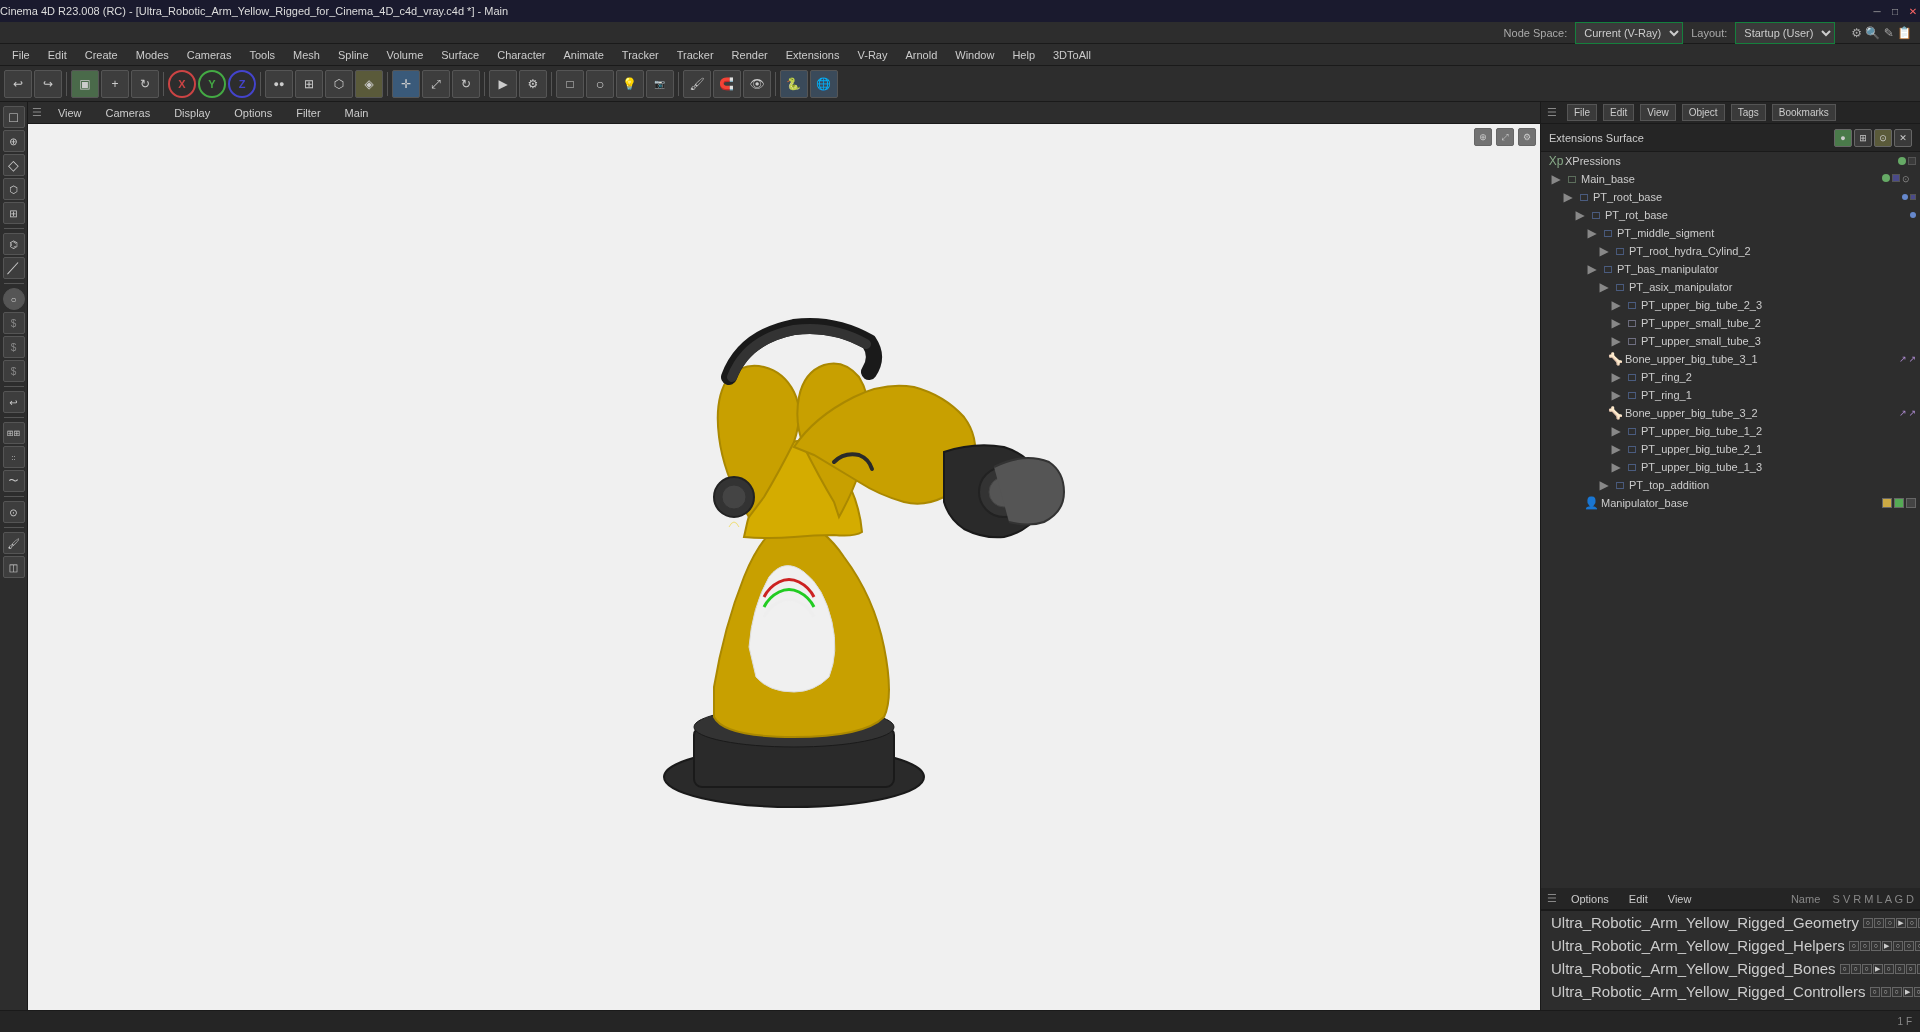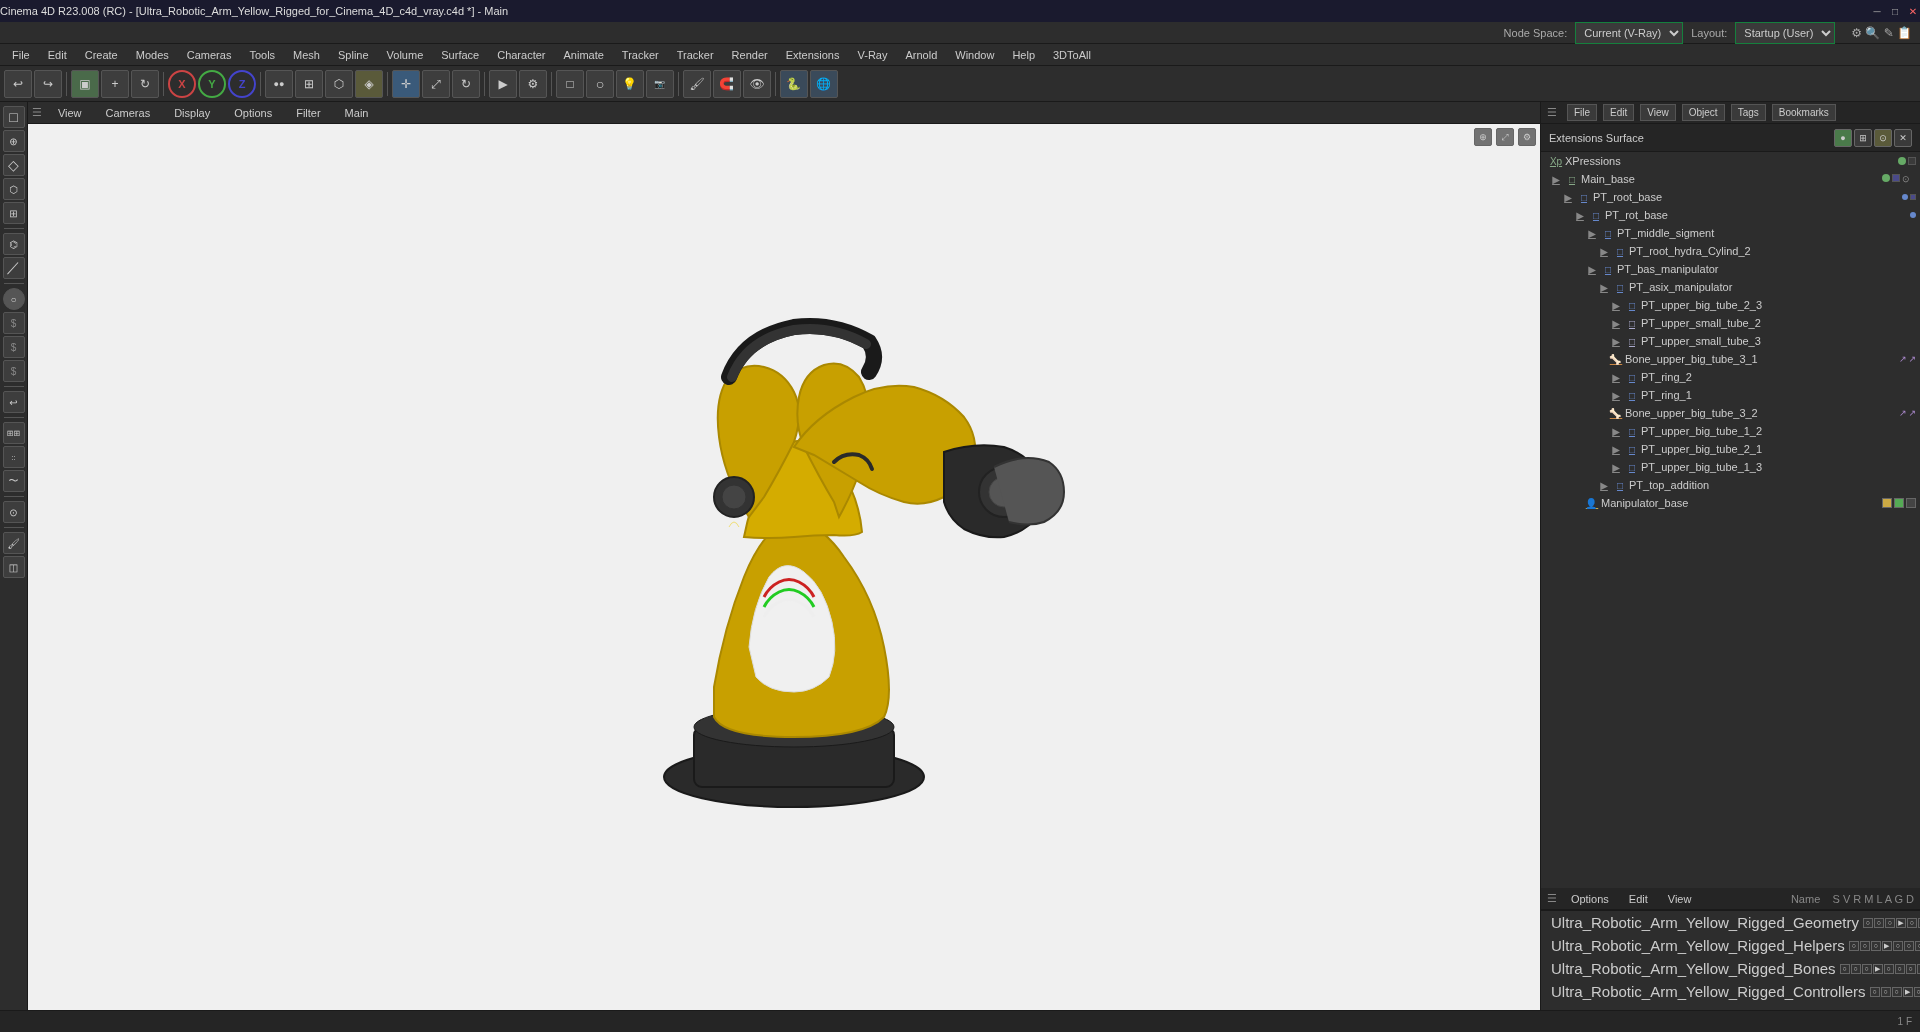--- a/index.html
+++ b/index.html
@@ -44,21 +44,21 @@
 
     
     #right-panel { width: 380px; background: #2d2d2d; display: flex; flex-direction: column; border-left: 1px solid #1a1a1a; }
     #right-top { height: 22px; background: #252525; display: flex; align-items: center; padding: 0 6px; gap: 6px; border-bottom: 1px solid #1a1a1a; }
     .rt-btn { padding: 2px 6px; background: #3a3a3a; border: 1px solid #555; color: #ccc; font-size: 10px; cursor: pointer; }
     
     
     #object-panel { flex: 1; overflow-y: auto; background: #2d2d2d; }
     .obj-item { display: flex; align-items: center; padding: 2px 4px; cursor: pointer; white-space: nowrap; }
     .obj-indent { display: inline-block; }
-    .obj-icon { width: 14px; height: 14px; margin-right: 2px; display: inline-flex; align-items: center; justify-content: center; font-size: 10px; text-decoration: underline; }
+    .obj-icon { width: 14px; height: 14px; margin-right: 2px; display: inline-flex; align-items: center; justify-content: center; font-size: 12px; }
     .obj-name { font-size: 11px; color: #ccc; flex: 1; }
     .obj-dots { display: flex; gap: 2px; margin-left: 4px; }
     .obj-dot { width: 8px; height: 8px; border-radius: 50%; }
     .obj-sq { width: 8px; height: 8px; }
 
     
     #layers-panel { height: 120px; border-top: 1px solid #1a1a1a; background: #2d2d2d; overflow-y: auto; }
     #layers-header { height: 22px; background: #252525; display: flex; align-items: center; padding: 0 6px; gap: 8px; border-bottom: 1px solid #1a1a1a; }
     .layer-item { display: flex; align-items: center; padding: 3px 6px; gap: 4px; }
     .layer-color { width: 12px; height: 12px; border-radius: 1px; }

